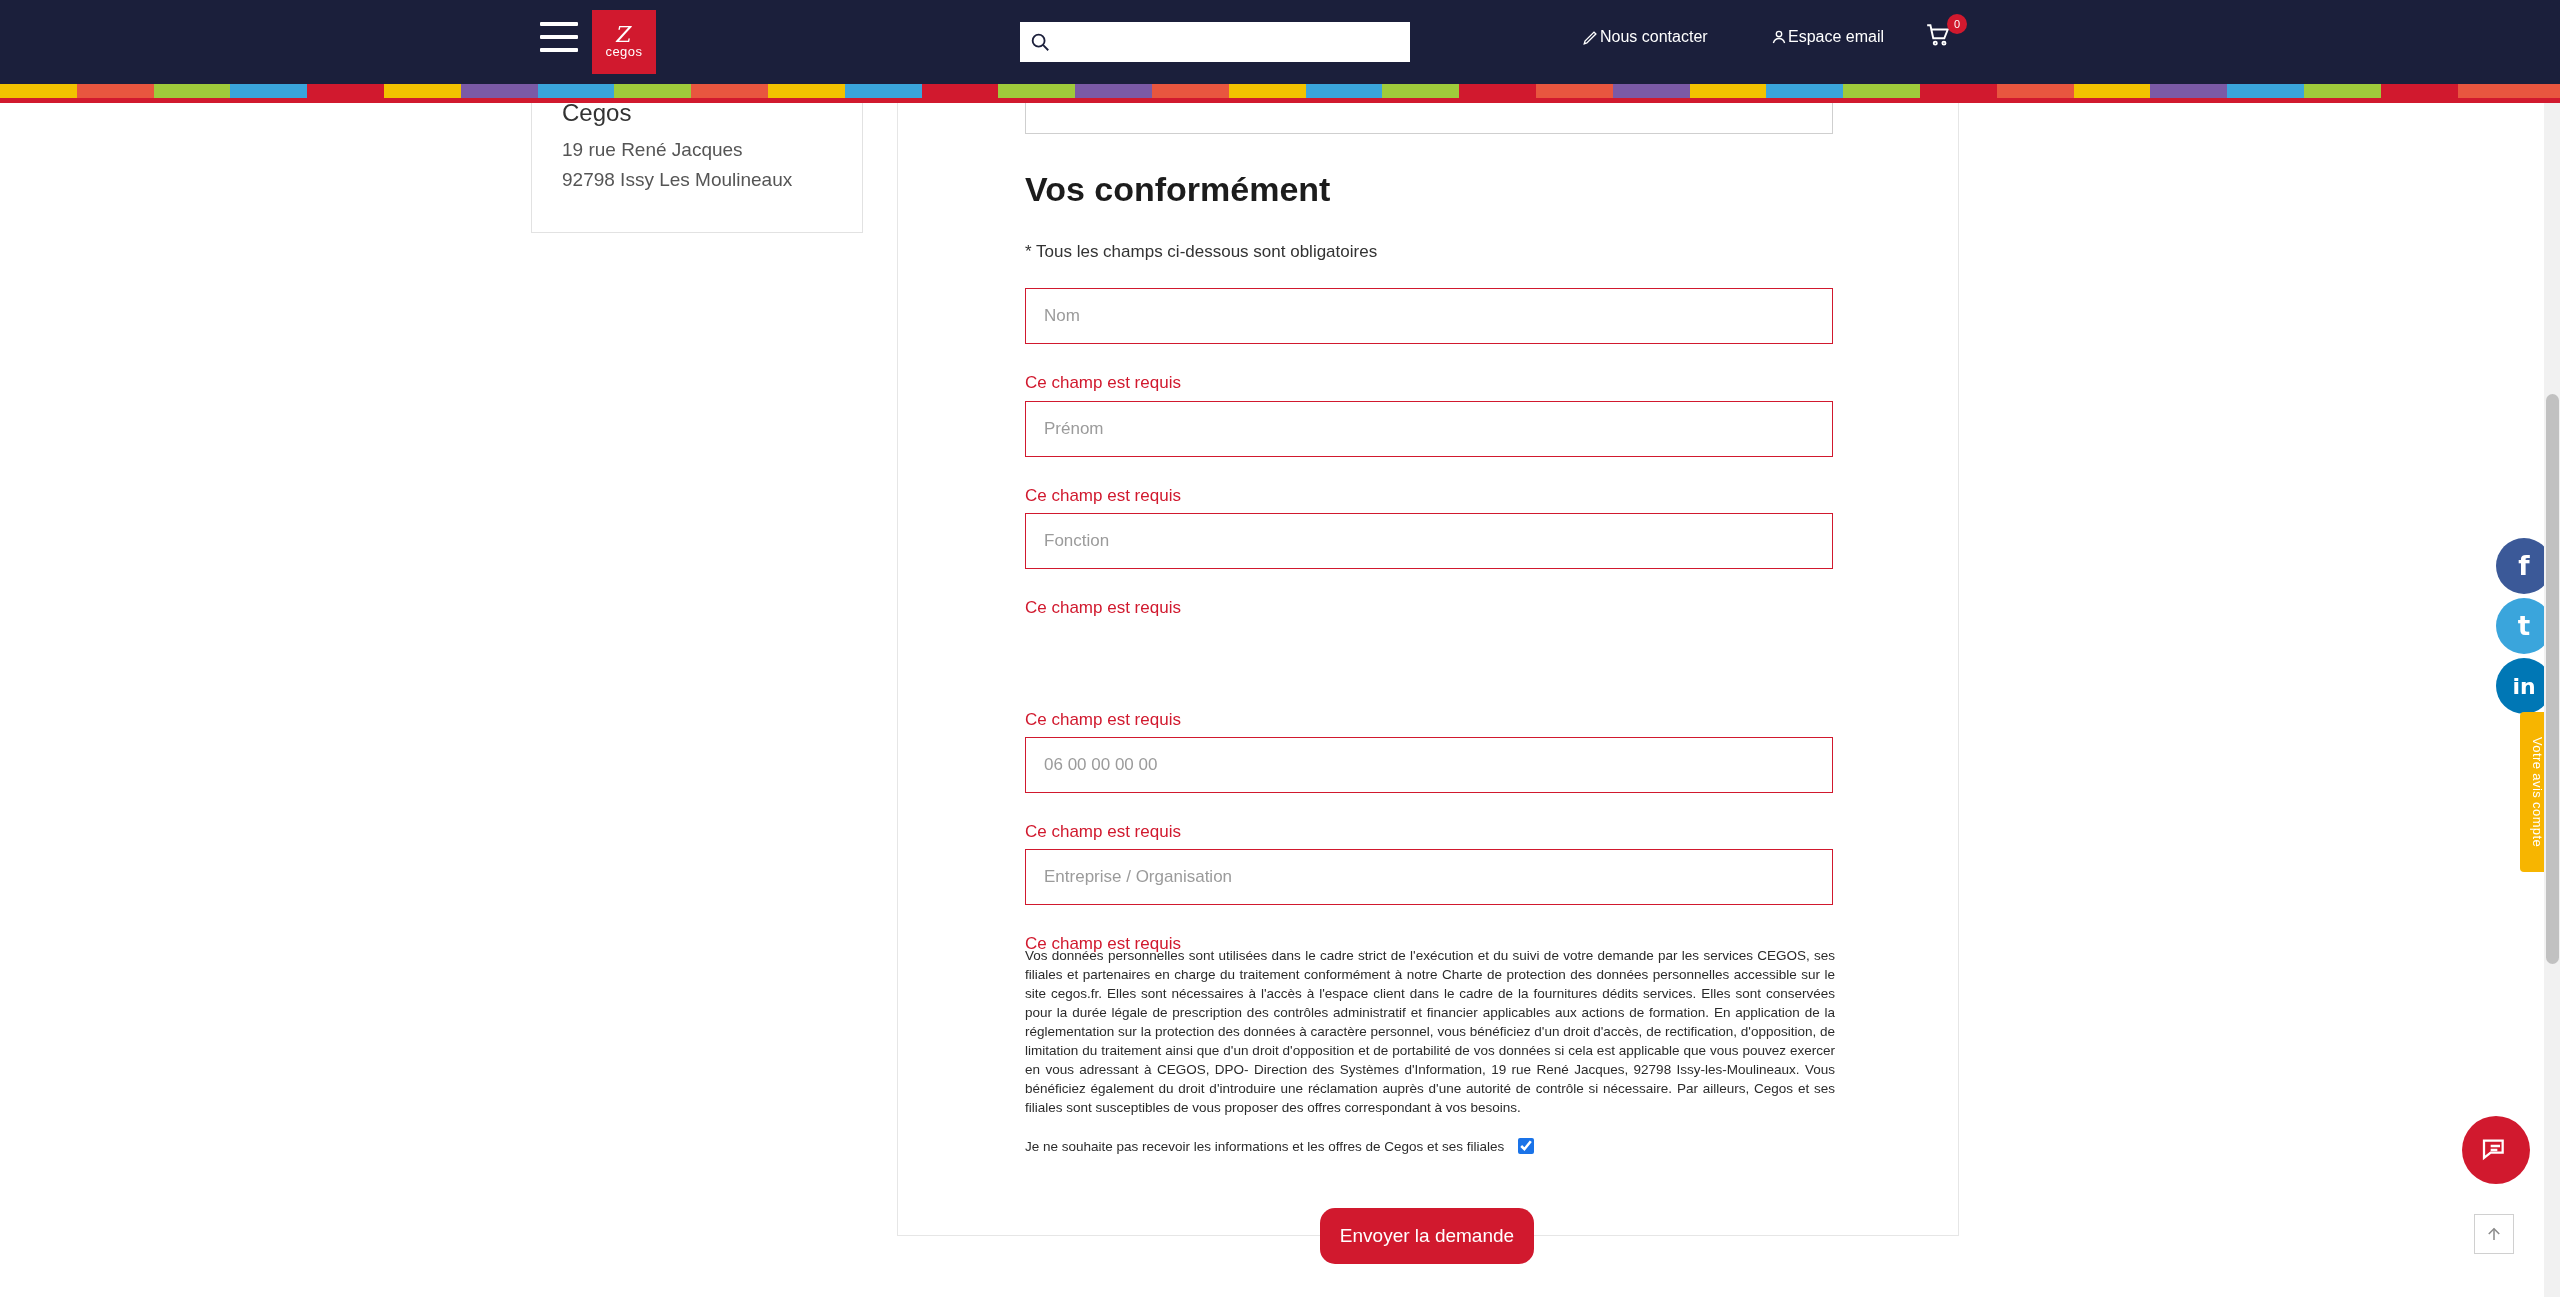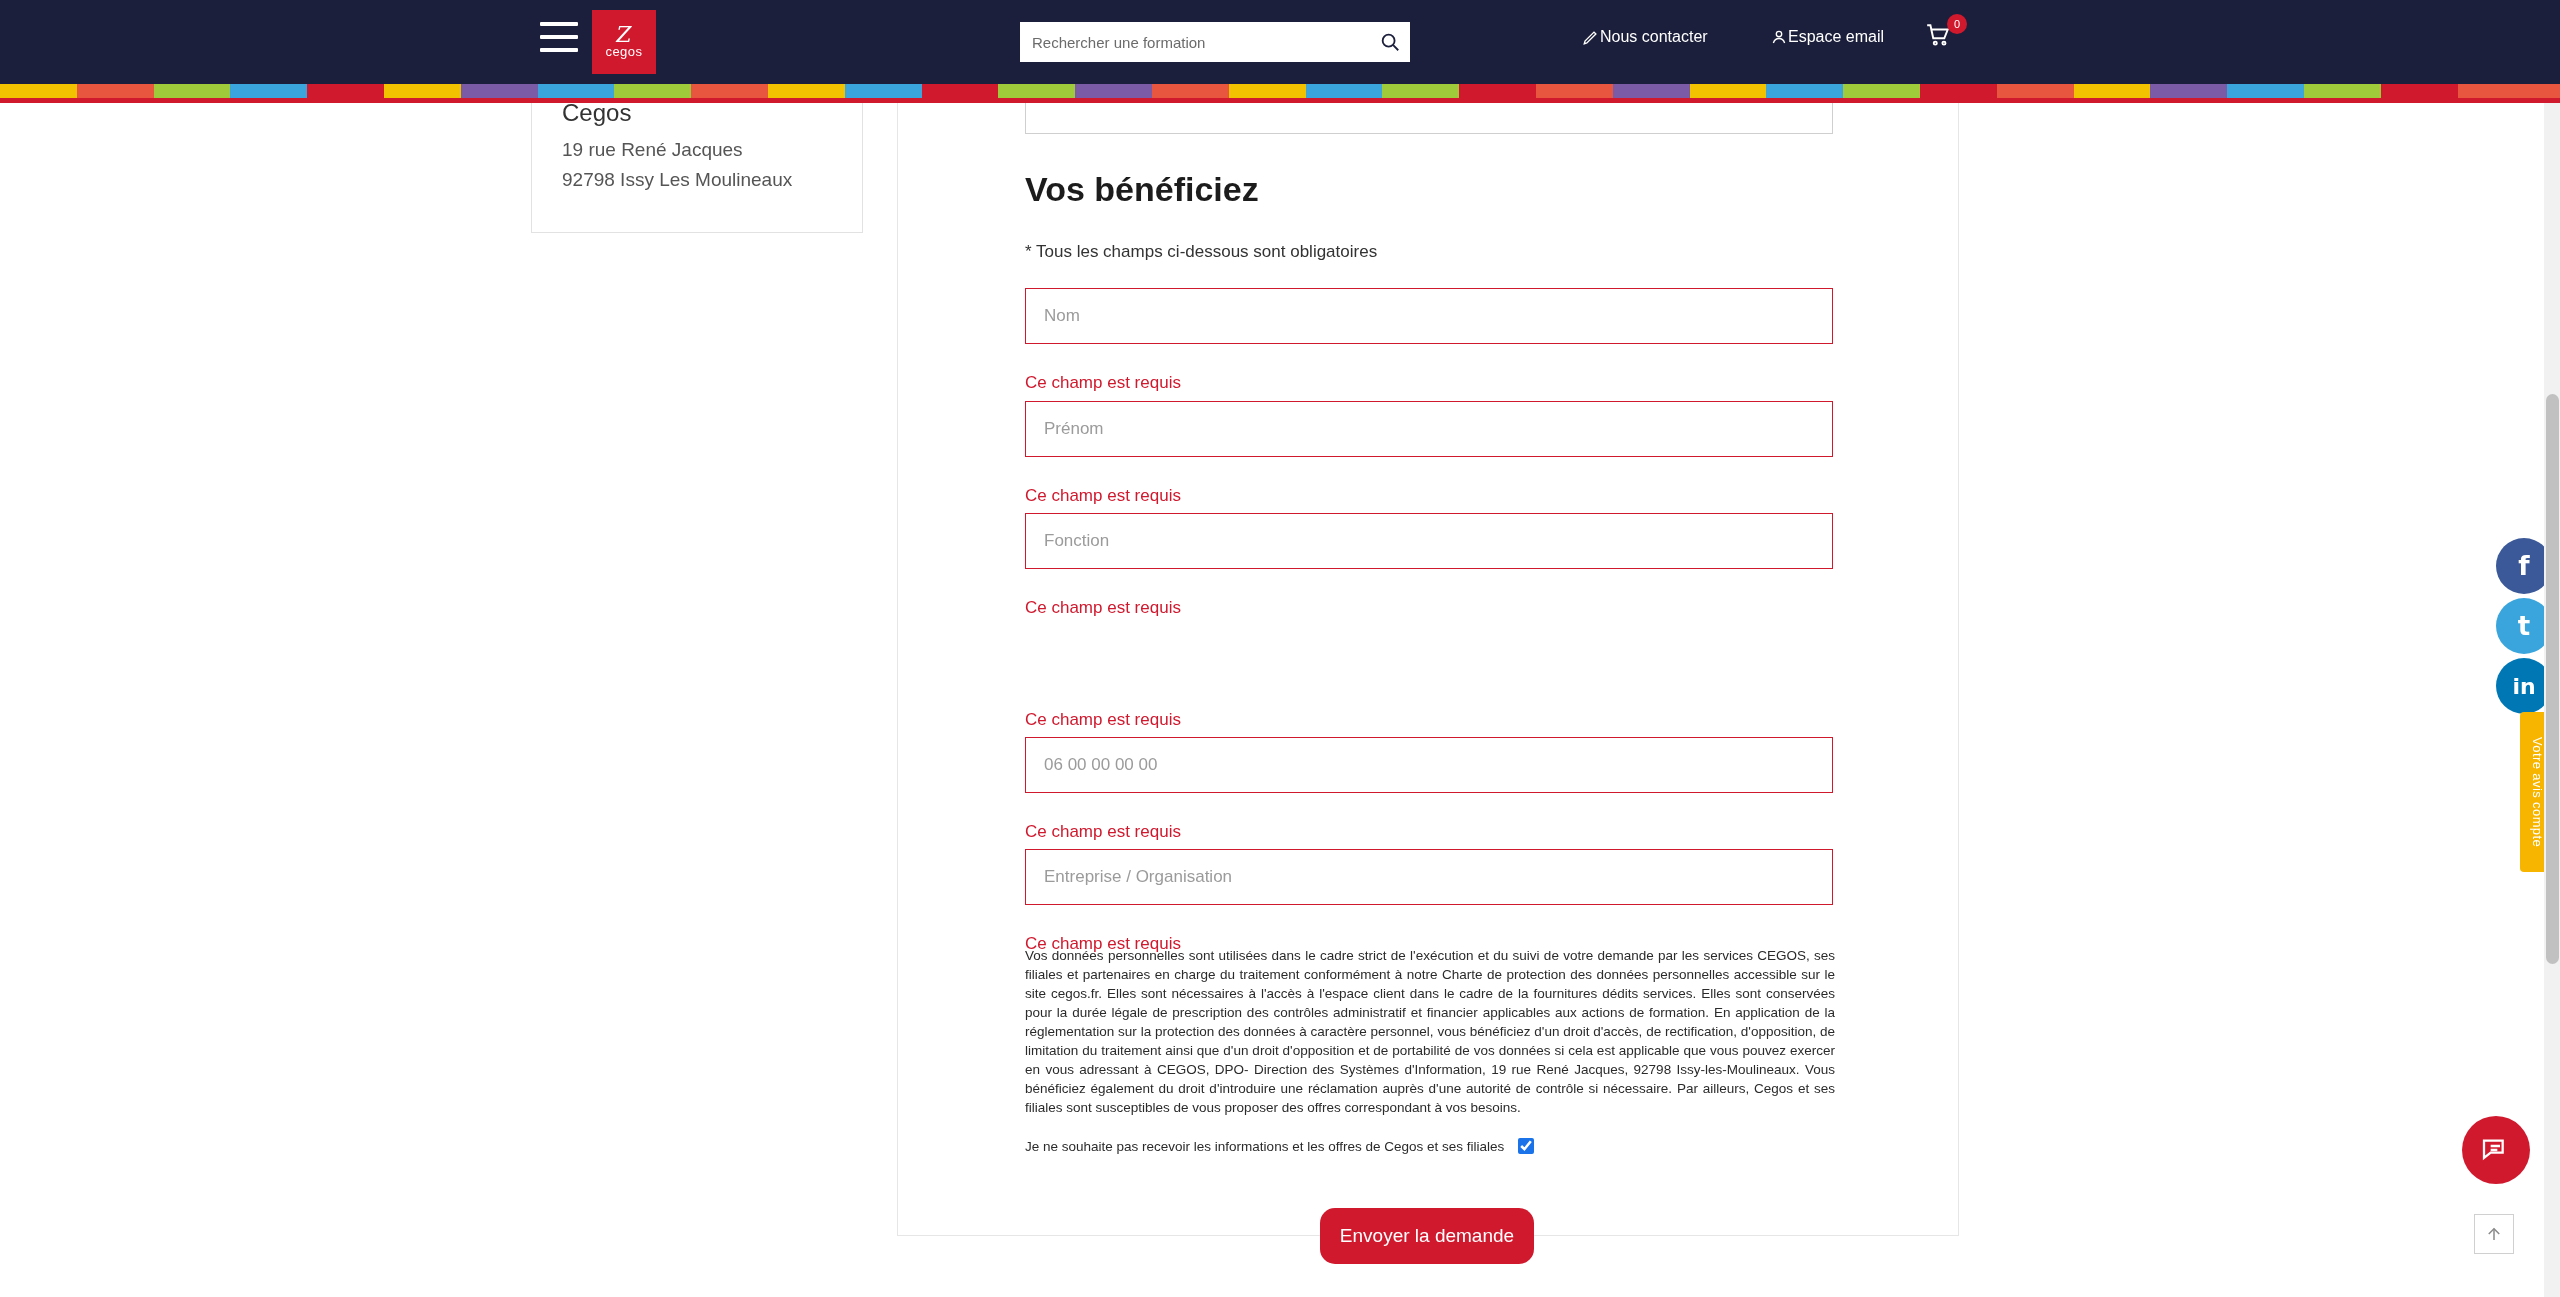--- a/index.html
+++ b/index.html
@@ -254,21 +254,20 @@
         <span></span>
         <span></span>
     </div>
 
     <div class="logo">
       <div class="mark">Z</div>
       <div class="word">cegos</div>
     </div>
 
     <div class="searchbox">
-      <input type="text" placeholder="Rechercher une formation" style="">
       <div class="search-icon">
         <svg width="22" height="22" viewBox="0 0 24 24" fill="none" stroke="#1b1f3b" stroke-width="2">
           <circle cx="10.5" cy="10.5" r="6.5"></circle>
             <line x1="15.5" y1="15.5" x2="21" y2="21"></line>
         </svg>
       </div>
     </div>
 
     <div class="hdr-link" id="contact-link">
       <svg width="18" height="18" viewBox="0 0 24 24" fill="none" stroke="#ffffff" stroke-width="1.8">
@@ -301,21 +300,21 @@
   <div class="addr-card">
     <div class="title">Cegos</div>
     <div class="line">19 rue René Jacques</div>
     <div class="line line2">92798 Issy Les Moulineaux</div>
   </div>
 
   <div class="panel"></div>
 
   <div class="msg-box"></div>
 
-  <div class="section-title">Vos bénéficiez</div>
+  <div class="section-title">Vos conformément</div>
   <div class="req-note">* Tous les champs ci-dessous sont obligatoires</div>
 
   <div class="field" style="top:288px">
     <input type="text" placeholder="Nom" style="">
   </div>
   <div class="err" style="top:373px">Ce champ est requis</div>
 
   <div class="field" style="top:401px">
     <input type="text" placeholder="Prénom" style="">
   </div>

